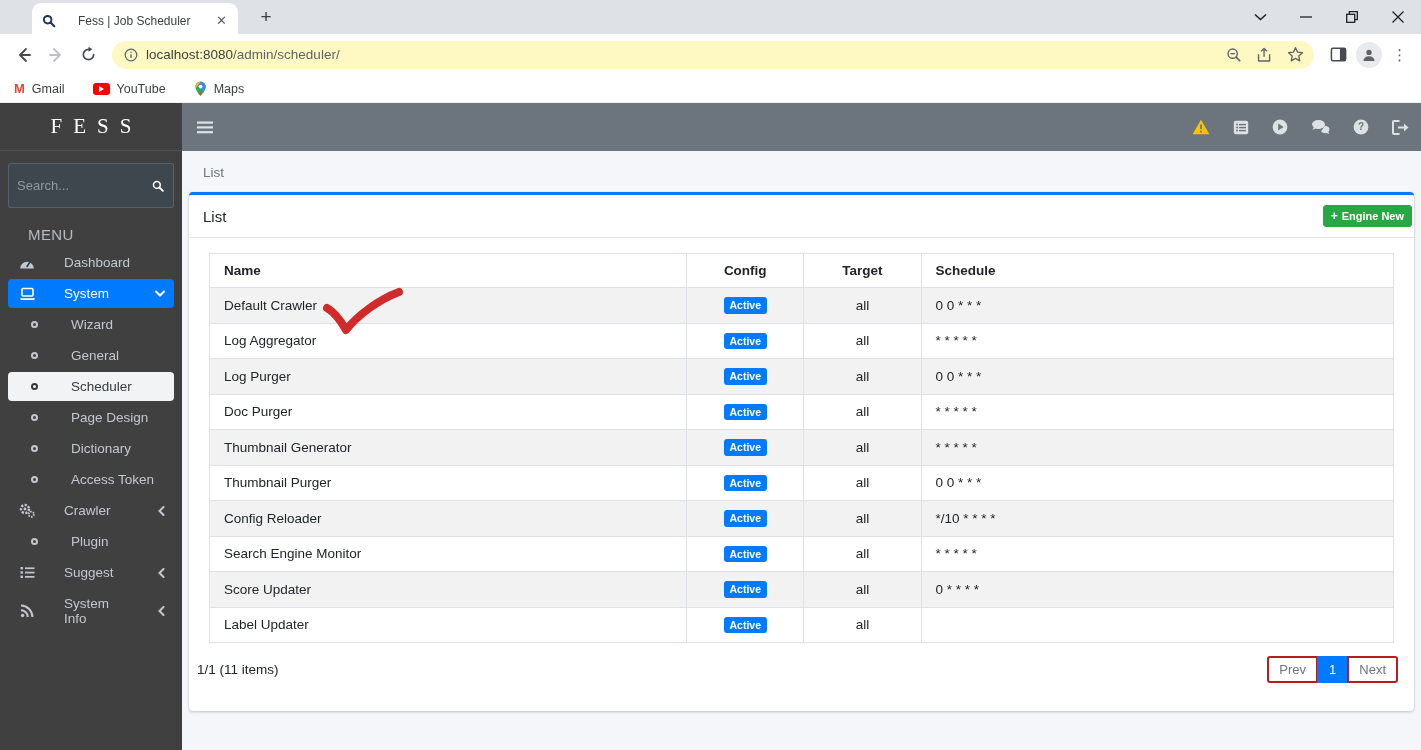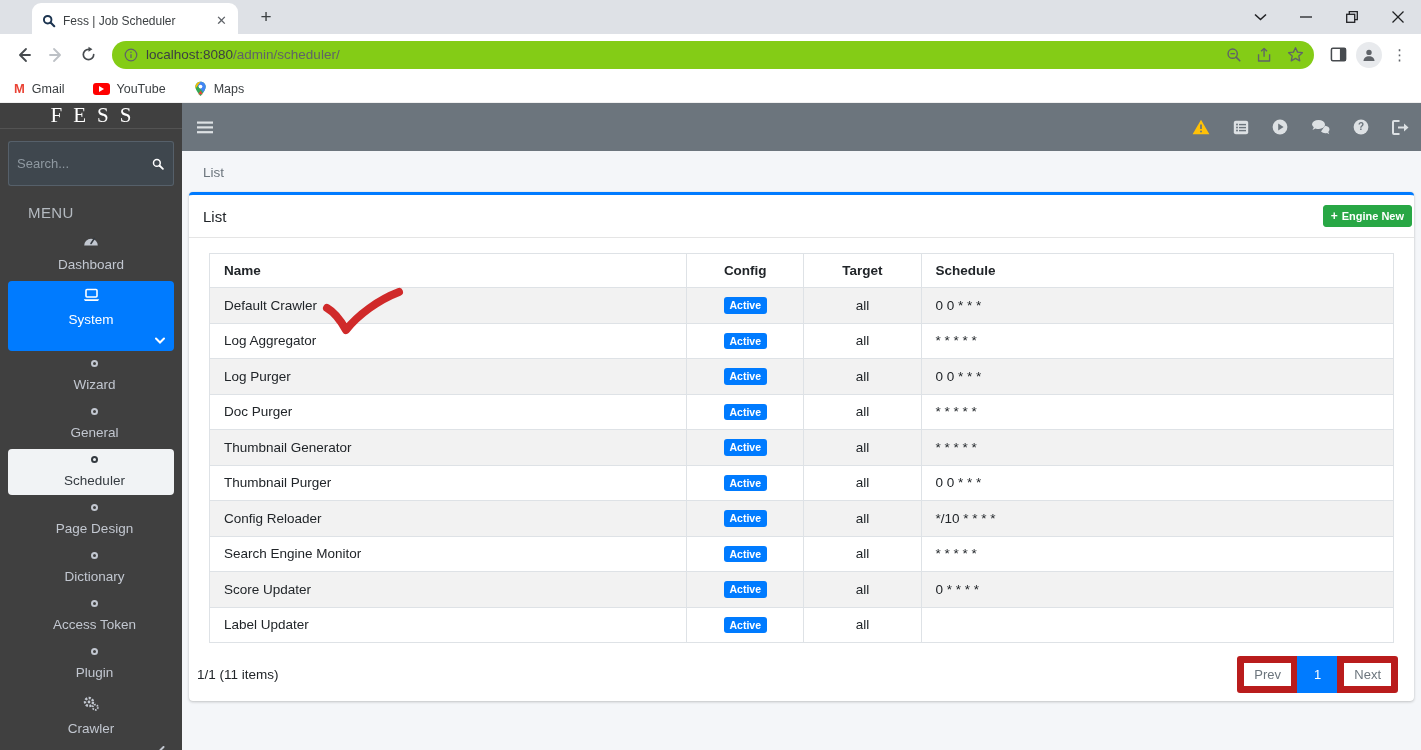--- a/index.html
+++ b/index.html
@@ -2,31 +2,31 @@
 <html><head>
 <meta charset="utf-8">
 <style>
   * { box-sizing: border-box; margin: 0; padding: 0; }
   html,body { width:1421px; height:750px; overflow:hidden; }
   body { font-family:"Liberation Sans", sans-serif; background:#fff; position:relative; }
 
   
   .titlebar { height:34px; background:#dee1e6; display:flex; align-items:flex-end; position:relative; }
   .tab { margin-left:32px; width:206px; height:31px; background:#fff; border-radius:9px 9px 0 0;
-         display:flex; align-items:center; padding:4px 8px 0 10px; gap:7px; }
+         display:flex; align-items:center; padding:4px 8px 0 10px; gap:22px; }
   .tab-title { font-size:12px; color:#3c4043; white-space:nowrap; overflow:hidden; text-overflow:ellipsis; flex:1; }
   .tab-close { font-size:13px; color:#5f6368; padding:0 3px; cursor:pointer; }
   .newtab { width:28px; height:28px; margin:0 0 3px 14px; display:flex; align-items:center; justify-content:center;
             font-size:19px; color:#3c4043; font-weight:400; }
   .win-controls { position:absolute; right:0; top:0; height:34px; display:flex; align-items:center; }
   .win-btn { width:46px; height:34px; display:flex; align-items:center; justify-content:center; color:#202124; }
 
   .toolbar { height:41px; background:#fff; display:flex; align-items:center; padding:0 8px 0 10px; gap:4px; }
   .nav-ic { width:28px; height:28px; display:flex; align-items:center; justify-content:center; border-radius:50%; }
-  .omnibox { flex:1; height:28px; background:#84cc16; border-radius:14px; margin:0 6px;
+  .omnibox { flex:1; height:28px; background:#fef9c3; border-radius:14px; margin:0 6px;
              display:flex; align-items:center; padding:0 10px 0 12px; gap:8px; }
   .url { font-size:13.5px; color:#5f6368; flex:1; white-space:nowrap; overflow:hidden; }
   .url .host { color:#3c4043; }
   .omni-right { display:flex; align-items:center; gap:14px; color:#5f6368; }
   .avatar { width:26px; height:26px; border-radius:50%; background:#e8eaed; display:flex; align-items:center; justify-content:center; }
   .kebab { font-size:15px; color:#5f6368; padding:0 6px; letter-spacing:0; }
 
   .bookmarks { height:28px; background:#fff; display:flex; align-items:center; padding-left:14px; gap:28px;
                border-bottom:1px solid #f0f0f0; }
   .bm { display:flex; align-items:center; gap:7px; font-size:12.5px; color:#3c4043; }
@@ -42,22 +42,22 @@
            font-family:"Liberation Serif", serif; font-size:21px; letter-spacing:11px; padding-left:11px;
            border-bottom:1px solid rgba(255,255,255,.1); }
   .side-search { display:flex; margin:12px 8px 6px; }
   .side-search input { flex:1; height:45px; background:#3f474e; border:1px solid #56606a; border-right:none;
         border-radius:3px 0 0 3px; color:#fff; font-size:13px; padding:0 8px; outline:none; width:100px;
         font-family:"Liberation Sans", sans-serif; }
   .side-search input::placeholder { color:#8f99a1; }
   .side-search button { width:32px; background:#3f474e; border:1px solid #56606a; border-left:none;
         border-radius:0 3px 3px 0; color:#fff; display:flex; align-items:center; justify-content:center; }
   .menu-label { font-size:15px; color:#b4bac0; padding:12px 28px 4px; letter-spacing:.4px; }
-  .nav-item { display:flex; align-items:center; gap:10px; color:#c2c7d0; font-size:13.5px;
-              padding:7px 9px; margin:1px 8px; border-radius:4px; cursor:pointer;flex-direction:column; }
+  .nav-item { display:flex; align-items:center; gap:27px; color:#c2c7d0; font-size:13.5px;
+              padding:7px 9px; margin:1px 8px; border-radius:4px; cursor:pointer; }
   .nav-item .ic { width:20px; display:flex; justify-content:center; flex-shrink:0; }
   .nav-item.sub { padding-left:16px; }
   .nav-item.sub .ring { width:7px; height:7px; border:2px solid currentColor; border-radius:50%; }
   .nav-item.active-parent { background:#007bff; color:#fff; }
   .nav-item.active-sub { background:#f1f3f5; color:#343a40; }
   .chev { margin-left:auto; display:flex; }
 
   .main { flex:1; display:flex; flex-direction:column; min-width:0; }
   .navbar { height:48px; background:#6c757d; display:flex; align-items:center; padding:0 10px 0 15px; flex-shrink:0; }
   .nb-icons { margin-left:auto; display:flex; align-items:center; gap:23px; padding-right:2px; }
@@ -79,24 +79,24 @@
   .btn-create .plus { font-size:12px; font-weight:bold; }
   .card-body { padding:15px 20px 0; }
   table { width:100%; border-collapse:collapse; font-size:13.5px; color:#212529; }
   th, td { border:1px solid #dee2e6; padding:9px 14px; text-align:left; }
   th { font-weight:bold; }
   tbody tr:nth-child(odd) { background:#f2f2f2; }
   .col-name { width:40.3%; } .col-status { width:9.9%; } .col-target { width:9.9%; } .col-schedule { width:39.9%; }
   .td-c { text-align:center; }
   .badge { background:#007bff; color:#fff; font-size:10.5px; font-weight:bold; padding:3px 6px; border-radius:3px;
            display:inline-block; line-height:1; }
-  .card-footer { display:flex; align-items:center; justify-content:space-between; padding:13px 16px 8px 8px; }
+  .card-footer { display:flex; align-items:center; justify-content:space-between; padding:13px 16px 28px 8px; }
   .count { font-size:13.5px; color:#212529; }
   .pagination { display:flex; }
-  .page-btn { font-size:13px; color:#6c757d; background:#fff; border:7px solid #b91c1c; padding:4px 10px; margin-left:-1px; }
+  .page-btn { font-size:13px; color:#6c757d; background:#fff; border:2px solid #b91c1c; padding:4px 10px; margin-left:-1px; }
   .page-btn.first { border-radius:3px 0 0 3px; margin-left:0; }
   .page-btn.last { border-radius:0 3px 3px 0; }
   .page-btn.active { background:#007bff; border-color:#007bff; color:#fff; }
 
   .annotation { position:absolute; left:0; top:0; pointer-events:none; z-index:60; }
 </style>
 </head>
 <body>
 
 <div class="titlebar">
@@ -281,42 +281,42 @@
           <span class="ring"></span>
         </span>
         <span>Dictionary</span>
       </div>
     <div class="nav-item sub">
         <span class="ic">
           <span class="ring"></span>
         </span>
         <span>Access Token</span>
       </div>
-    <div class="nav-item sub">
-        <span class="ic">
-          <span class="ring"></span>
-        </span>
-        <span>Plugin</span>
-      </div>
-
     <div class="nav-item">
       <span class="ic">
           <svg width="16" height="15" viewBox="0 0 16 15">
             <circle cx="6" cy="6" r="4" fill="none" stroke="currentColor" stroke-width="2.4" stroke-dasharray="2.2 1.4"></circle>
             <circle cx="6" cy="6" r="1.4" fill="currentColor"></circle>
             <circle cx="12.3" cy="11.3" r="2.6" fill="none" stroke="currentColor" stroke-width="1.8" stroke-dasharray="1.6 1.1"></circle>
           </svg>
         </span>
       <span>Crawler</span>
       <span class="chev">
           <svg width="7" height="10" viewBox="0 0 7 10">
             <polyline points="5.5,1 1.5,5 5.5,9" fill="none" stroke="currentColor" stroke-width="2" stroke-linecap="round"></polyline>
           </svg>
         </span>
     </div>
+
+    <div class="nav-item sub">
+        <span class="ic">
+          <span class="ring"></span>
+        </span>
+        <span>Plugin</span>
+      </div>
     <div class="nav-item">
       <span class="ic">
           <svg width="15" height="13" viewBox="0 0 15 13">
             <rect x="0.5" y="1" width="2.4" height="2.4" fill="currentColor"></rect>
             <rect x="0.5" y="5.3" width="2.4" height="2.4" fill="currentColor"></rect>
             <rect x="0.5" y="9.6" width="2.4" height="2.4" fill="currentColor"></rect>
             <rect x="5" y="1.4" width="9.5" height="1.7" fill="currentColor"></rect>
             <rect x="5" y="5.7" width="9.5" height="1.7" fill="currentColor"></rect>
             <rect x="5" y="10" width="9.5" height="1.7" fill="currentColor"></rect>
           </svg>

